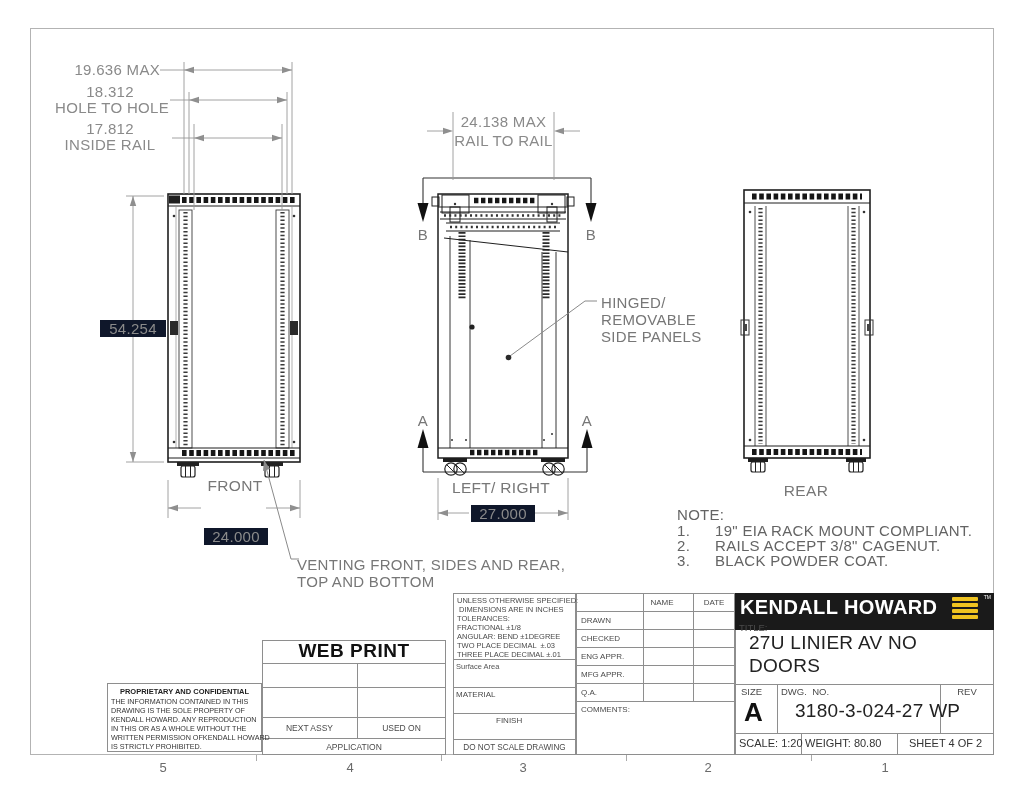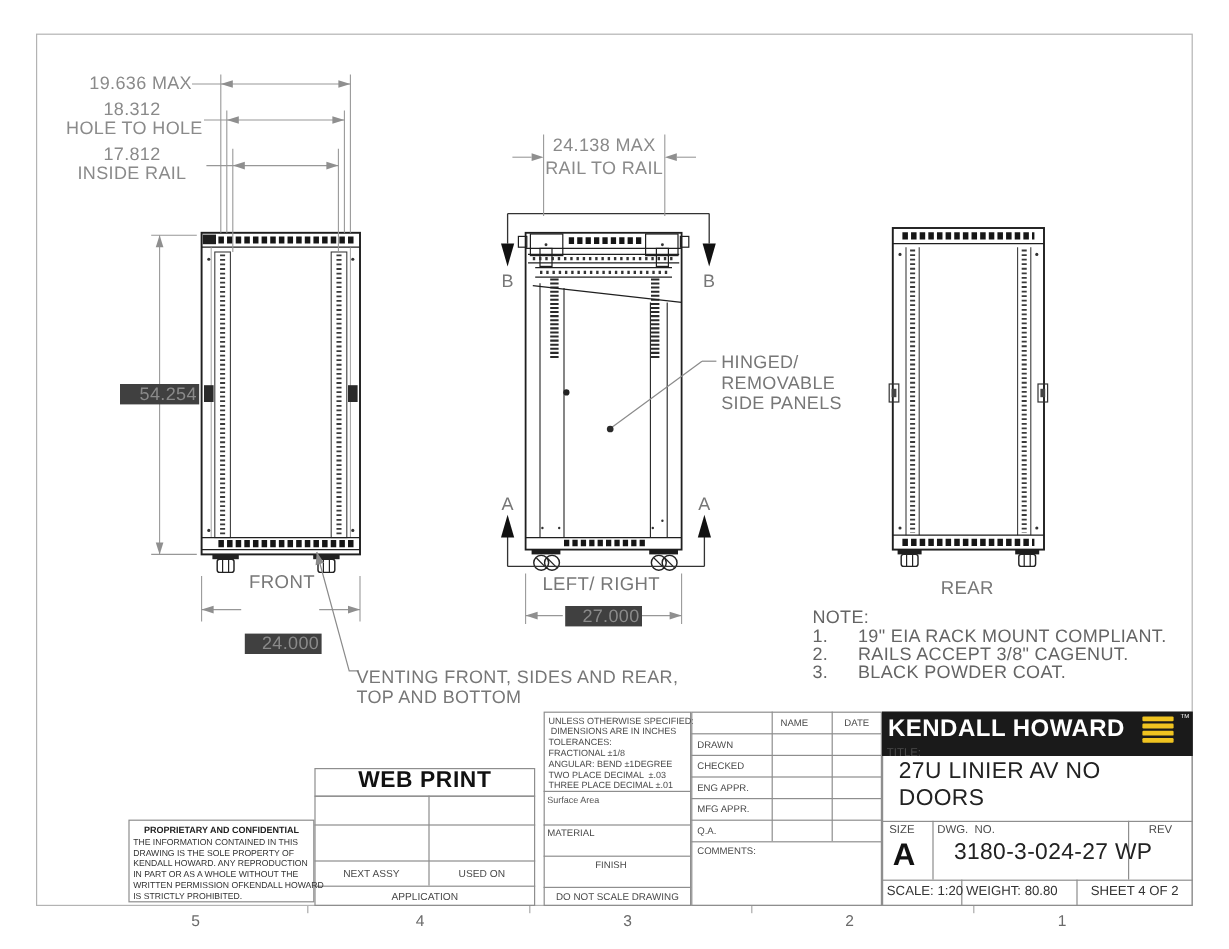--- a/index.html
+++ b/index.html
@@ -4,21 +4,21 @@
 <style>
   html,body{margin:0;padding:0;background:#fff;}
   .sheet{position:relative;width:1024px;height:791px;background:#fff;overflow:hidden;
          font-family:"Liberation Sans",sans-serif;}
   .lw{position:absolute;left:0;top:0;}
   .t{position:absolute;white-space:nowrap;color:#8a8a8a;font-size:15px;line-height:17px;letter-spacing:.3px;}
   .c{text-align:center;} .r{text-align:right;}
   .lbl{color:#777;}
   .note{color:#646464;}
   .sec{color:#777;font-size:15px;}
-  .bgw{background:#404040;padding:0 2px;text-align:right;}
+  .bgw{background:#0f172a;padding:0 2px;}
   
   .box{position:absolute;border:1px solid #8e8e8e;box-sizing:border-box;}
   .hl{position:absolute;height:0;border-top:1px solid #8e8e8e;}
   .vl{position:absolute;width:0;border-left:1px solid #8e8e8e;}
   .tb{position:absolute;white-space:nowrap;color:#4a4a4a;font-size:8px;line-height:9px;}
   .tb.big{font-size:19px;line-height:22px;color:#222;letter-spacing:.3px;}
   .pre{white-space:pre;}
   .bar{position:absolute;background:#1a1a1a;}
   .brand{position:absolute;color:#fff;font-weight:700;font-size:20px;letter-spacing:.4px;}
   .logo-bar{position:absolute;height:4px;width:26px;border-radius:1px;}
@@ -255,21 +255,21 @@
   <div class="vl" style="left:357px;top:663px;height:75px;"></div>
   <div class="tb c" style="left:262px;top:724px;width:95px;font-size:8.5px;">NEXT ASSY</div>
   <div class="tb c" style="left:357px;top:724px;width:89px;font-size:8.5px;">USED ON</div>
   <div class="tb c" style="left:262px;top:743px;width:184px;font-size:8.5px;">APPLICATION</div>
 
   <div class="box" style="left:107px;top:683px;width:155px;height:69px;"></div>
   <div class="tb c" style="left:107px;top:687px;width:155px;font-weight:700;font-size:7.5px;color:#222;">PROPRIETARY AND CONFIDENTIAL</div>
   <div class="tb" style="left:111px;top:697px;font-size:7.2px;color:#333;">THE INFORMATION CONTAINED IN THIS</div>
   <div class="tb" style="left:111px;top:706px;font-size:7.2px;color:#333;">DRAWING IS THE SOLE PROPERTY OF</div>
   <div class="tb" style="left:111px;top:715px;font-size:7.2px;color:#333;">KENDALL HOWARD.  ANY REPRODUCTION</div>
-  <div class="tb" style="left:111px;top:724px;font-size:7.2px;color:#333;">IN PART OR AS A WHOLE WITHOUT THE</div>
+  <div class="tb" style="left:111px;top:724px;font-size:7.2px;color:#333;">IN THIS OR AS A WHOLE WITHOUT THE</div>
   <div class="tb" style="left:111px;top:733px;font-size:7.2px;color:#333;">WRITTEN PERMISSION OFKENDALL HOWARD</div>
   <div class="tb" style="left:111px;top:742px;font-size:7.2px;color:#333;">IS STRICTLY PROHIBITED.</div>
 
   <div class="box" style="left:453px;top:593px;width:123px;height:162px;"></div>
   <div class="hl" style="left:453px;top:659px;width:123px;"></div>
   <div class="hl" style="left:453px;top:687px;width:123px;"></div>
   <div class="hl" style="left:453px;top:713px;width:123px;"></div>
   <div class="hl" style="left:453px;top:739px;width:123px;"></div>
   <div class="tb" style="left:457px;top:596px;font-size:7.5px;">UNLESS OTHERWISE SPECIFIED:</div>
   <div class="tb" style="left:459px;top:605px;font-size:7.5px;">DIMENSIONS ARE IN INCHES</div>

